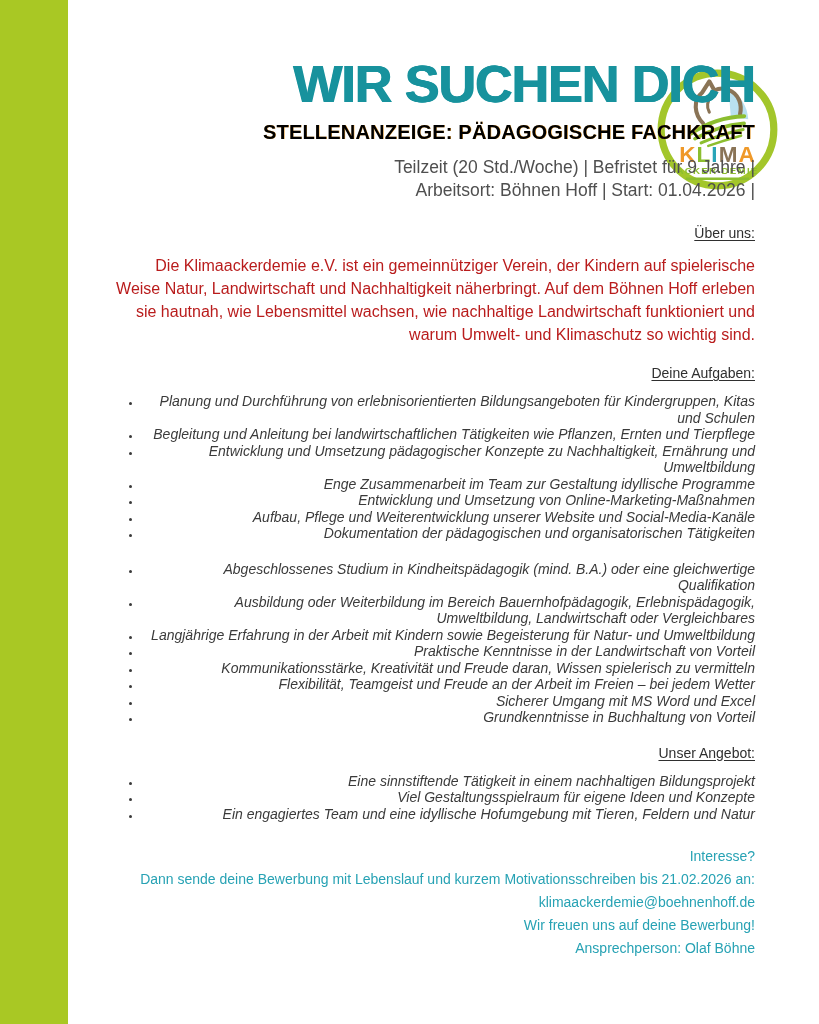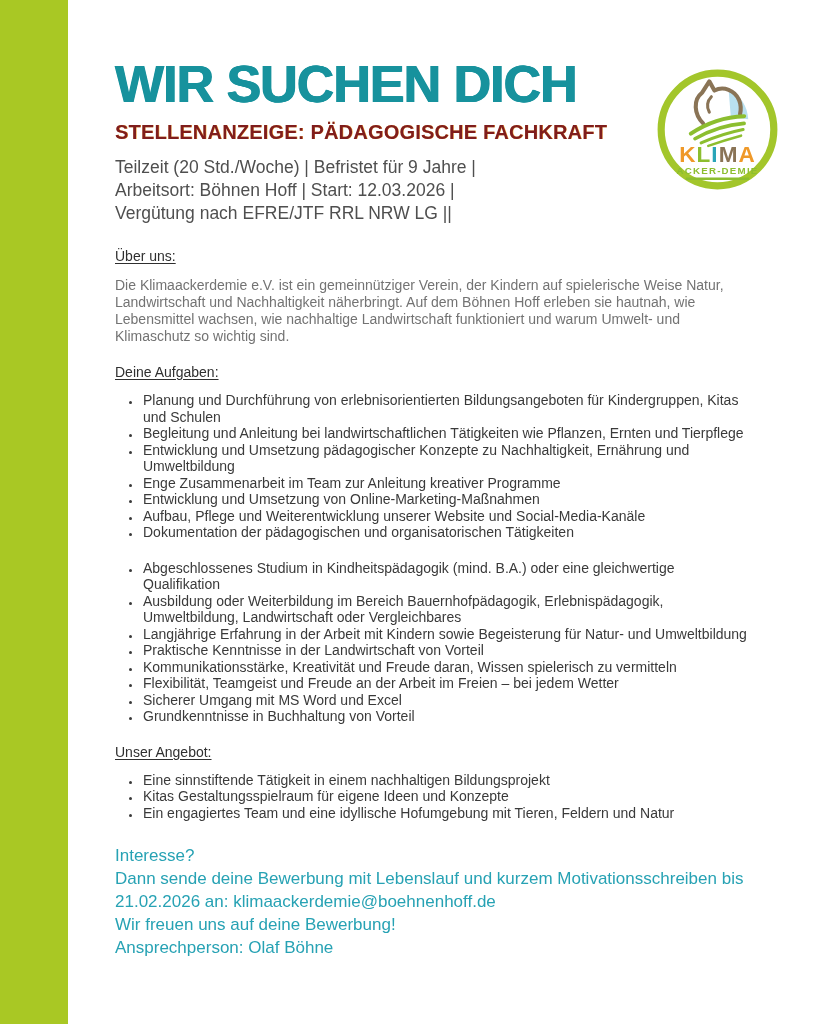--- a/index.html
+++ b/index.html
@@ -33,36 +33,37 @@
     font-family: "Liberation Sans", sans-serif;
     font-weight: bold;
     font-size: 9.5px;
     letter-spacing: 1.2px;
     fill: #8cbe2f;
   }
   .content {
     position: absolute;
     left: 115px; top: 57px;
     width: 640px;
+    text-align: right;
   }
   .title {
     font-size: 52px;
     line-height: 55px;
     font-weight: bold;
     letter-spacing: -1px;
     color: #17929d;
     text-shadow: 0.6px 0 0 #17929d, -0.6px 0 0 #17929d;
   }
   .subtitle {
     margin-top: 9px;
     font-size: 20px;
     line-height: 22px;
     font-weight: bold;
     letter-spacing: 0.2px;
-    color: #7f1d1d;
+    color: #000000;
     text-transform: uppercase;
     text-shadow: 0.4px 0 0 #f5a93b;
   }
   .meta {
     margin-top: 13px;
     font-size: 17.5px;
     line-height: 23px;
     color: #4f4f4f;
   }
   .sec { margin-top: 19px; }
@@ -70,36 +71,37 @@
   .sec-h {
     font-size: 14px;
     line-height: 17px;
     font-weight: normal;
     color: #2f2f2f;
     text-decoration: underline;
     text-underline-offset: 2px;
   }
   .para {
     margin-top: 12px;
-    font-size: 14px;
-    line-height: 17px;
-    color: #737373;
+    font-size: 16px;
+    line-height: 23px;
+    color: #b91c1c;
   }
   .bullets {
     margin-top: 11px;
     padding-left: 27px;
     font-size: 14px;
     line-height: 16.5px;
     color: #3a3a3a;
+    font-style: italic;
   }
   .bullets li { padding-left: 1px; }
   .bullets li::marker { font-size: 11px; }
   .contact {
     margin-top: 23px;
-    font-size: 17px;
+    font-size: 14px;
     line-height: 23px;
     color: #27a2b4;
   }
 </style>
 </head>
 <body>
 
 <div class="green-bar"></div>
 
 <svg class="logo" viewBox="0 0 124 124" aria-hidden="true">
@@ -123,37 +125,36 @@
   <h1 class="title">WIR SUCHEN DICH</h1>
 
   <div class="subtitle">
 
   <div>STELLENANZEIGE: PÄDAGOGISCHE FACHKRAFT</div>
     </div>
 
   <div class="meta">
 
   <div>Teilzeit (20 Std./Woche) | Befristet für 9 Jahre |</div>
-      <div>Arbeitsort: Böhnen Hoff | Start: 12.03.2026 |</div>
-      <div>Vergütung nach EFRE/JTF RRL NRW LG ||</div>
+      <div>Arbeitsort: Böhnen Hoff | Start: 01.04.2026 |</div>
     </div>
 
   <section class="sec sec-first">
     <h3 class="sec-h">Über uns:</h3>
     <p class="para">Die Klimaackerdemie e.V. ist ein gemeinnütziger Verein, der Kindern auf spielerische Weise Natur, Landwirtschaft und Nachhaltigkeit näherbringt. Auf dem Böhnen Hoff erleben sie hautnah, wie Lebensmittel wachsen, wie nachhaltige Landwirtschaft funktioniert und warum Umwelt- und Klimaschutz so wichtig sind.</p>
   </section>
 
   <section class="sec">
     <h3 class="sec-h">Deine Aufgaben:</h3>
     <ul class="bullets">
 
     <li>Planung und Durchführung von erlebnisorientierten Bildungsangeboten für Kindergruppen, Kitas und Schulen</li>
         <li>Begleitung und Anleitung bei landwirtschaftlichen Tätigkeiten wie Pflanzen, Ernten und Tierpflege</li>
         <li>Entwicklung und Umsetzung pädagogischer Konzepte zu Nachhaltigkeit, Ernährung und Umweltbildung</li>
-        <li>Enge Zusammenarbeit im Team zur Anleitung kreativer Programme</li>
+        <li>Enge Zusammenarbeit im Team zur Gestaltung idyllische Programme</li>
         <li>Entwicklung und Umsetzung von Online-Marketing-Maßnahmen</li>
         <li>Aufbau, Pflege und Weiterentwicklung unserer Website und Social-Media-Kanäle</li>
         <li>Dokumentation der pädagogischen und organisatorischen Tätigkeiten</li>
       </ul>
   </section>
 
   <section class="sec">
     <ul class="bullets">
 
     <li>Abgeschlossenes Studium in Kindheitspädagogik (mind. B.A.) oder eine gleichwertige Qualifikation</li>
@@ -165,21 +166,21 @@
         <li>Sicherer Umgang mit MS Word und Excel</li>
         <li>Grundkenntnisse in Buchhaltung von Vorteil</li>
       </ul>
   </section>
 
   <section class="sec">
     <h3 class="sec-h">Unser Angebot:</h3>
     <ul class="bullets">
 
     <li>Eine sinnstiftende Tätigkeit in einem nachhaltigen Bildungsprojekt</li>
-        <li>Kitas Gestaltungsspielraum für eigene Ideen und Konzepte</li>
+        <li>Viel Gestaltungsspielraum für eigene Ideen und Konzepte</li>
         <li>Ein engagiertes Team und eine idyllische Hofumgebung mit Tieren, Feldern und Natur</li>
       </ul>
   </section>
 
   <div class="contact">
 
   <div>Interesse?</div>
       <div>Dann sende deine Bewerbung mit Lebenslauf und kurzem Motivationsschreiben bis 21.02.2026 an: klimaackerdemie@boehnenhoff.de</div>
       <div>Wir freuen uns auf deine Bewerbung!</div>
       <div>Ansprechperson: Olaf Böhne</div>

